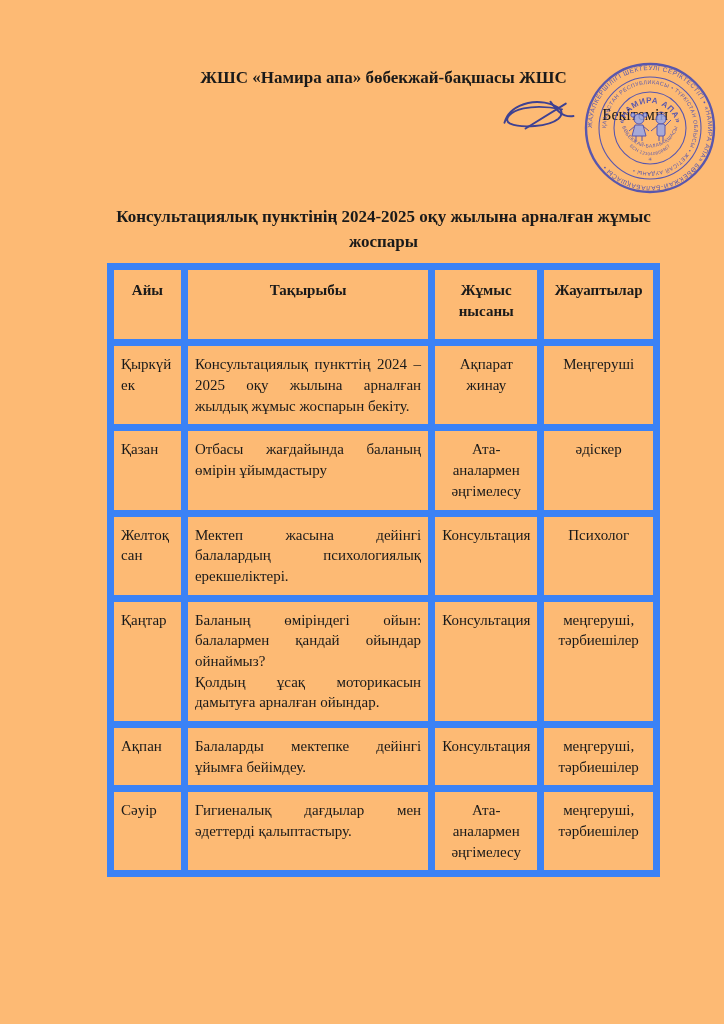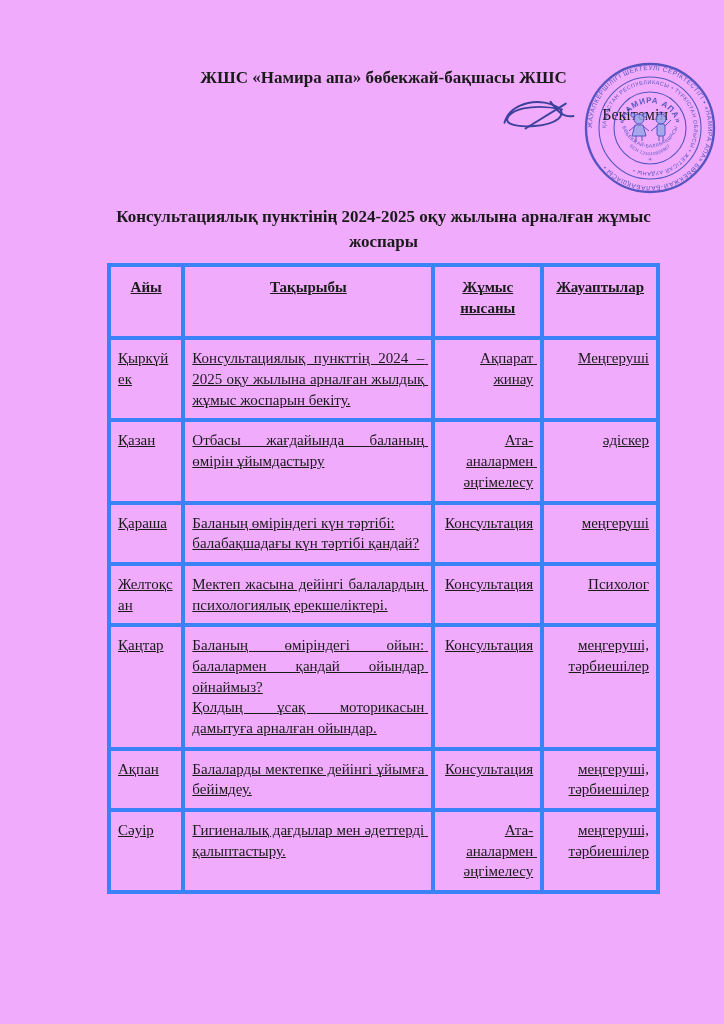--- a/index.html
+++ b/index.html
@@ -2,21 +2,21 @@
 <html><head>
 <meta charset="utf-8">
 <style>
   * { margin: 0; padding: 0; box-sizing: border-box; }
   html, body { background: #ffffff; }
   body { font-family: "Liberation Serif", "DejaVu Serif", serif; color: #1a1a1a; }
   .page {
     position: relative;
     width: 724px;
     height: 1024px;
-    background: #f0abfc;
+    background: #fdba74;
     overflow: hidden;
   }
   .org-title {
     position: absolute;
     top: 68px; left: 107px; width: 553px;
     text-align: center;
     font-weight: bold;
     font-size: 17px;
   }
   .approval {
@@ -49,39 +49,38 @@
     line-height: 25px;
   }
   .doc-table {
     position: absolute;
     top: 263px; left: 107px;
     width: 553px;
     border-collapse: collapse;
     font-size: 15px;
   }
   .doc-table th, .doc-table td {
-    border: 4px solid #3b82f6;
+    border: 7px solid #3b82f6;
     vertical-align: top;
     padding: 8px 7px;
     line-height: 1.38;
-    text-decoration: underline;
   }
   .doc-table th {
     font-weight: bold;
     text-align: center;
     padding-top: 10px;
     padding-bottom: 18px;
   }
   .col-month  { width: 75px;  }
   .col-topic  { width: 253px; }
   .col-form   { width: 109px; }
   .col-resp   { width: 116px; }
   .c-month { overflow-wrap: anywhere; padding-left: 7px; }
   .c-topic { text-align: justify; white-space: pre-wrap; padding-left: 9px; padding-right: 9px; }
-  .c-form, .c-resp { text-align: right; white-space: pre-wrap; }
+  .c-form, .c-resp { text-align: center; white-space: pre-wrap; }
   svg text { font-family: "Liberation Sans", "DejaVu Sans", sans-serif; }
 </style>
 </head>
 <body>
 
 <div class="page">
 
   <div class="org-title">ЖШС «Намира апа» бөбекжай-бақшасы ЖШС</div>
 
   <div class="approval">
@@ -164,27 +163,20 @@
       <td class="c-form">Ақпарат жинау</td>
       <td class="c-resp">Меңгеруші</td>
     </tr>
         <tr>
       <td class="c-month">Қазан</td>
       <td class="c-topic">Отбасы жағдайында баланың өмірін ұйымдастыру</td>
       <td class="c-form">Ата-аналармен әңгімелесу</td>
       <td class="c-resp">әдіскер</td>
     </tr>
         <tr>
-      <td class="c-month">Қараша</td>
-      <td class="c-topic">Баланың өміріндегі күн тәртібі:
-балабақшадағы күн тәртібі қандай?</td>
-      <td class="c-form">Консультация</td>
-      <td class="c-resp">меңгеруші</td>
-    </tr>
-        <tr>
       <td class="c-month">Желтоқсан</td>
       <td class="c-topic">Мектеп жасына дейінгі балалардың психологиялық ерекшеліктері.</td>
       <td class="c-form">Консультация</td>
       <td class="c-resp">Психолог</td>
     </tr>
         <tr>
       <td class="c-month">Қаңтар</td>
       <td class="c-topic">Баланың өміріндегі ойын: балалармен қандай ойындар ойнаймыз?
 Қолдың ұсақ моторикасын дамытуға арналған ойындар.</td>
       <td class="c-form">Консультация</td>

